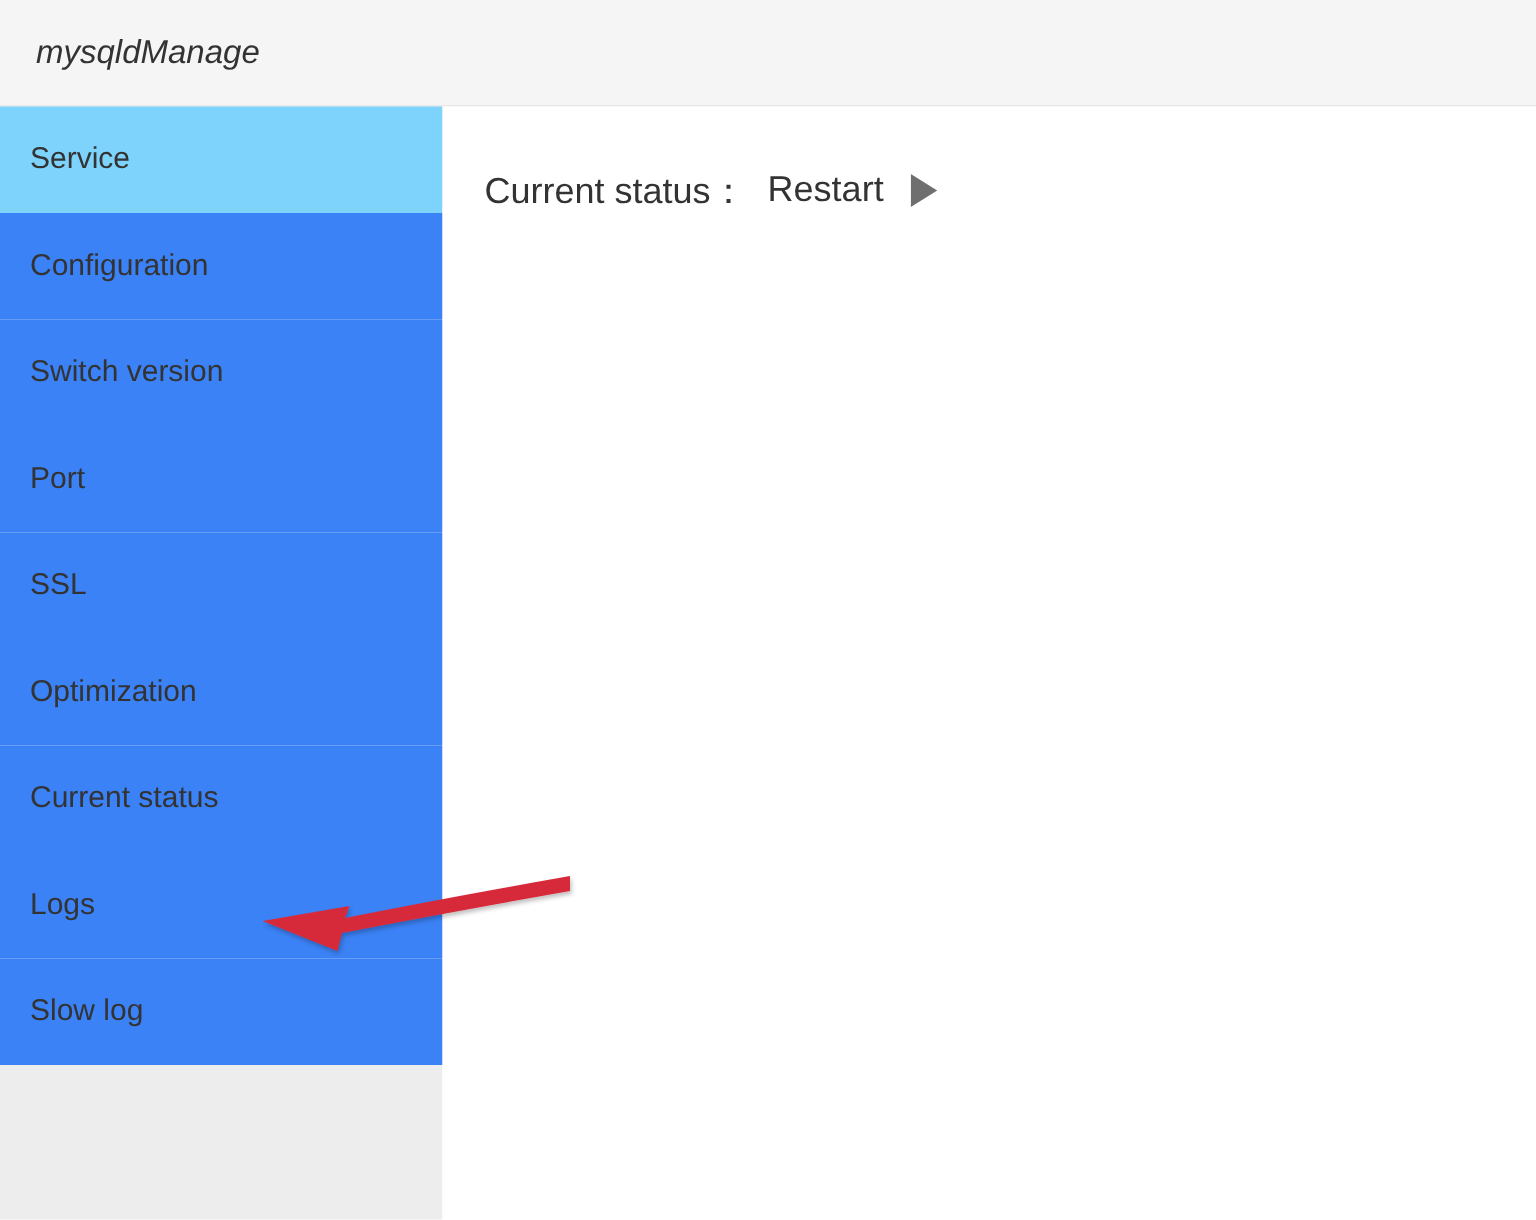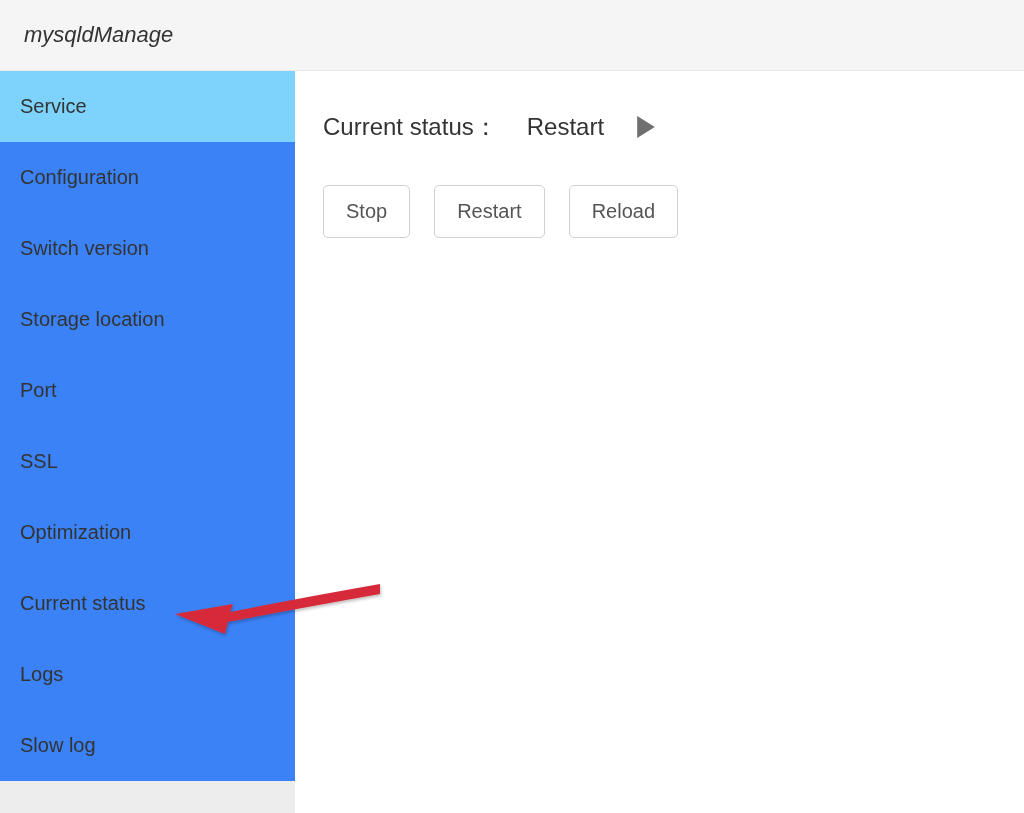--- a/index.html
+++ b/index.html
@@ -47,21 +47,21 @@
     }
     .content {
       flex: 1;
       padding: 40px 28px;
       background: #ffffff;
       position: relative;
     }
     .status-row {
       display: flex;
       align-items: center;
-      gap: 29px;
+      gap: 14px;
       margin-bottom: 42px;
     }
     .status-label {
       font-size: 24px;
       color: #333;
     }
     .status-value {
       font-size: 24px;
       color: #333;
     }
@@ -110,23 +110,20 @@
     <div class="sidebar-item active">
       <span>Service</span>
     </div>
     <div class="sidebar-item">
       <span>Configuration</span>
     </div>
     <div class="sidebar-item">
       <span>Switch version</span>
     </div>
     <div class="sidebar-item">
-      <span>Storage location</span>
-    </div>
-    <div class="sidebar-item">
       <span>Port</span>
     </div>
     <div class="sidebar-item">
       <span>SSL</span>
     </div>
     <div class="sidebar-item">
       <span>Optimization</span>
     </div>
     <div class="sidebar-item">
       <span>Current status</span>
@@ -142,25 +139,20 @@
   <div class="content">
     <div class="status-row">
       <span class="status-label">Current status：</span>
       <span class="status-value">Restart</span>
       <span class="play-icon">
         <svg viewBox="0 0 16 20">
           <polygon points="0,0 16,10 0,20" fill="#6f6f6f"></polygon>
         </svg>
       </span>
     </div>
-    <div class="button-row">
-      <button class="action-button">Stop</button>
-      <button class="action-button">Restart</button>
-      <button class="action-button">Reload</button>
-    </div>
   </div>
 </div>
 
 <div class="arrow-annotation">
   <svg viewBox="0 0 210 80">
     <defs>
       <filter id="shadow" x="-20%" y="-20%" width="140%" height="140%">
         <feDropShadow dx="1" dy="2" stdDeviation="1.5" flood-color="#000" flood-opacity="0.25"></feDropShadow>
       </filter>
     </defs>

